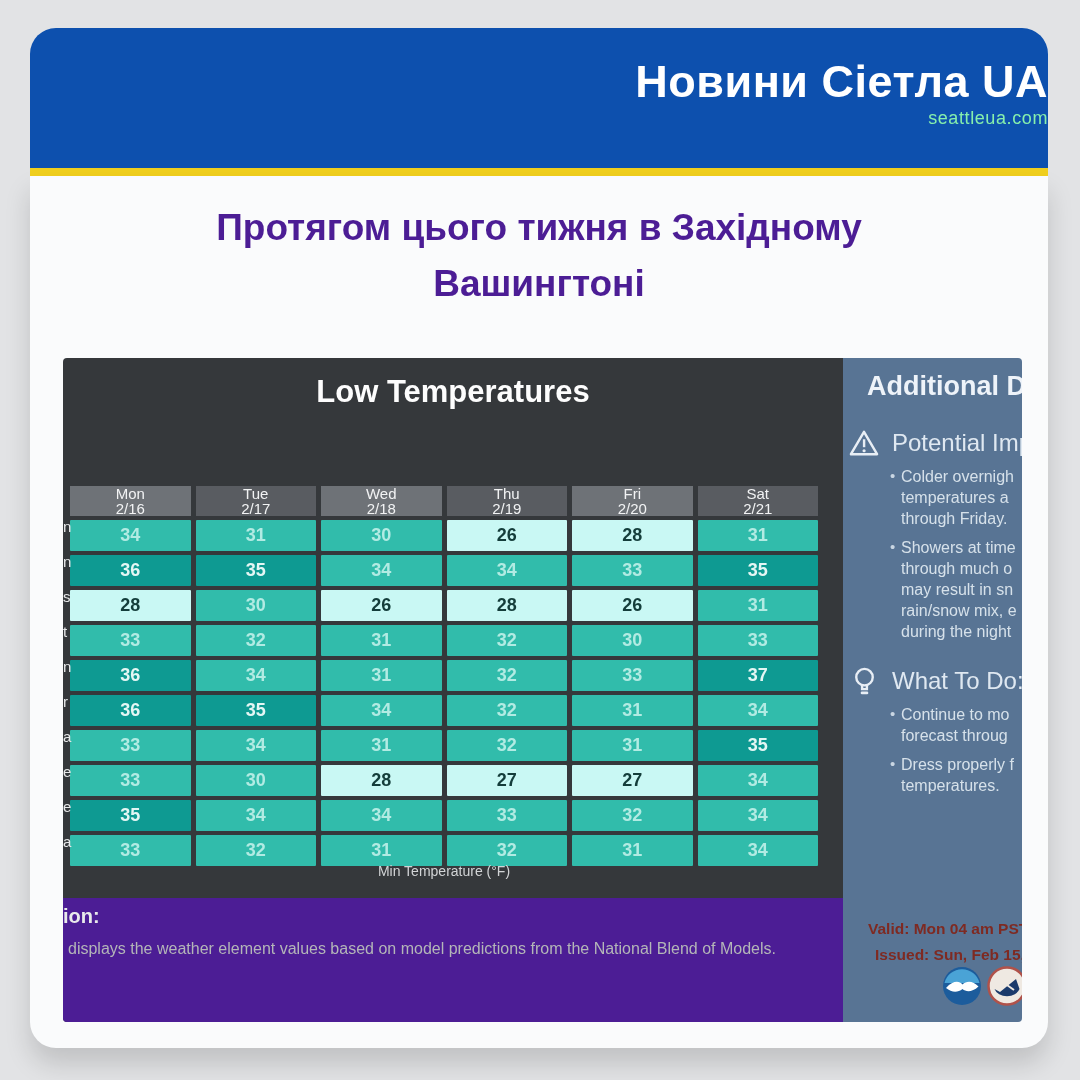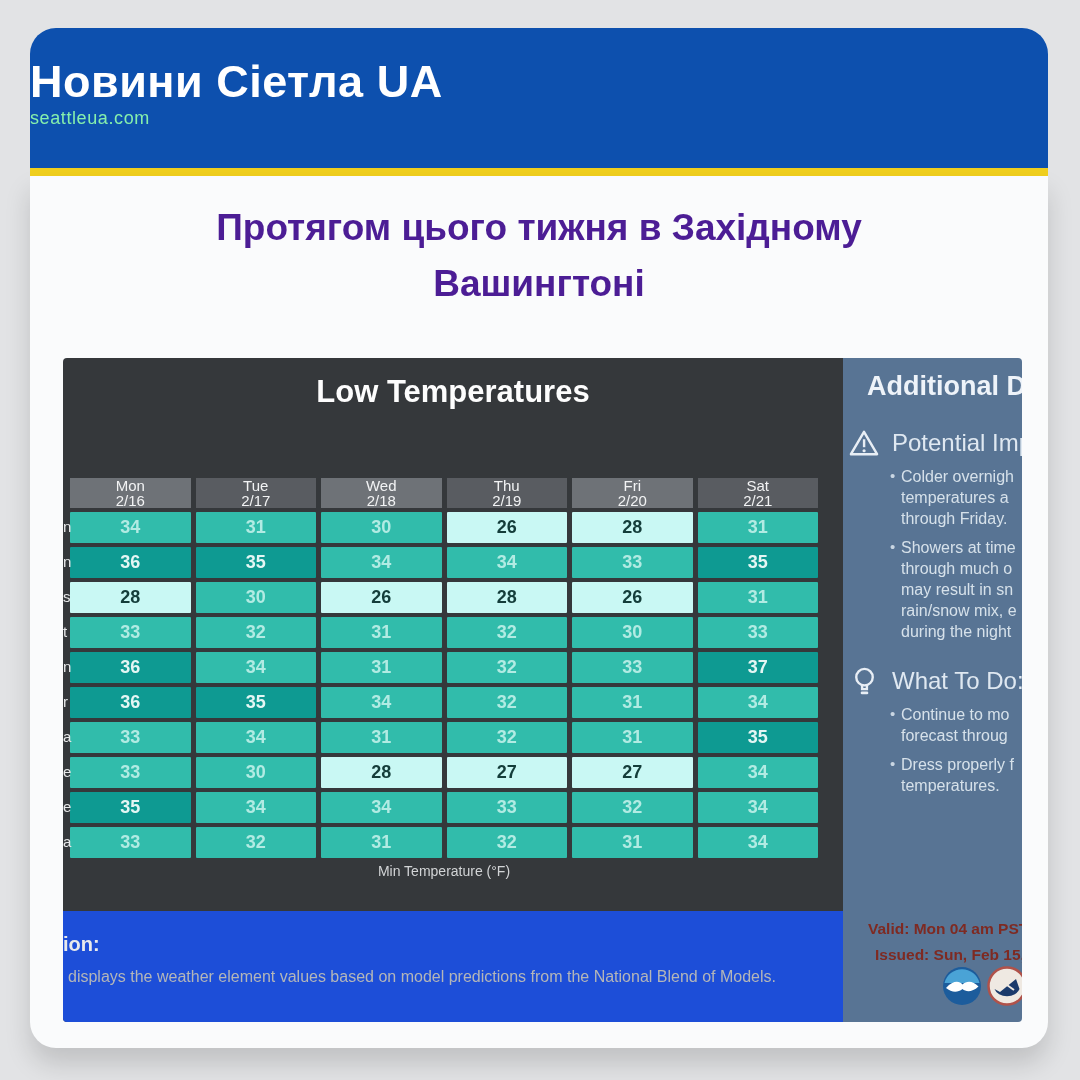--- a/index.html
+++ b/index.html
@@ -3,21 +3,21 @@
 <meta charset="utf-8">
 <style>
   html,body{margin:0;padding:0}
   body{
     width:1080px;height:1080px;overflow:hidden;position:relative;
     background:#e2e3e5;font-family:"Liberation Sans",sans-serif;
   }
   
   .post-header{
     position:absolute;left:30px;top:28px;width:1018px;height:140px;
-    background:#0d50ae;border-radius:26px 26px 0 0;text-align:left;color:#fff;
+    background:#0d50ae;border-radius:26px 26px 0 0;text-align:right;color:#fff;
   }
   .brand-title{margin:0;padding-top:28px;font-size:45px;font-weight:bold;letter-spacing:.5px}
   .brand-domain{margin-top:0;font-size:18px;letter-spacing:.6px;color:#86efac}
   .accent-bar{position:absolute;left:30px;top:168px;width:1018px;height:8px;background:#f0cf1e}
   
   .card{
     position:absolute;left:30px;top:176px;width:1018px;height:872px;
     background:#fafbfc;border-radius:0 0 26px 26px;
     box-shadow:0 16px 26px rgba(0,0,0,.15);
   }
@@ -27,41 +27,41 @@
   }
   
   .weather{
     position:absolute;left:33px;top:182px;width:959px;height:664px;
     border-radius:4px;overflow:hidden;display:flex;
   }
   .wx-left{width:780px;height:100%;background:#35383b;position:relative;flex:none}
   .wx-title{text-align:center;margin-top:16px;font-size:31px;font-weight:bold;color:#fdfdfd}
   .wx-sub{text-align:center;margin-top:9px;font-size:22px;color:#e3e5e7}
   .wx-grid{
-    position:absolute;left:7px;top:120px;width:748px;
+    position:absolute;left:7px;top:128px;width:748px;
     display:grid;grid-template-columns:repeat(6,1fr);gap:4px 5px;
   }
   .hcell{
     height:30px;display:flex;flex-direction:column;align-items:center;justify-content:center;
     color:#f2f3f4;font-size:15px;line-height:15px;
   }
   .hcell.alt-a{background:#6e7277}
   .hcell.alt-b{background:#595c61}
   .cell{
     height:31px;display:flex;align-items:center;justify-content:center;
     font-size:18px;font-weight:bold;border-radius:1px;
   }
   .cell.mid{background:#31bcab;color:#b2ebe3}
   .cell.dark{background:#0e9a92;color:#e4f6f4}
   .cell.light{background:#c9f8f4;color:#143d3a}
   .row-letter{position:absolute;left:0;color:#e8e9ea;font-size:15px;line-height:20px}
   .wx-caption{position:absolute;left:7px;top:505px;width:748px;text-align:center;font-size:14px;color:#d2d4d6}
   .wx-desc{
-    position:absolute;left:0;right:0;bottom:0;height:111px;background:#1d4ed8;
-    padding-top:22px;box-sizing:border-box;overflow:hidden;
+    position:absolute;left:0;right:0;bottom:0;height:124px;background:#4c1d95;
+    padding-top:7px;box-sizing:border-box;overflow:hidden;
   }
   .desc-label{font-size:20px;font-weight:bold;color:#e9eaeb;white-space:nowrap}
   .desc-text{margin-top:12px;margin-left:5px;font-size:16px;color:#b4b6b8;white-space:nowrap;overflow:hidden}
   
   .wx-side{flex:1;background:#587494;position:relative;overflow:hidden;color:#dde7f0}
   .side-title{margin:13px 0 0 24px;font-size:27px;font-weight:bold;color:#eef3f9;white-space:nowrap}
   .side-h{display:flex;align-items:center;margin-left:6px;white-space:nowrap}
   .side-h.sec1{margin-top:26px}
   .side-h.sec2{margin-top:24px}
   .side-h .h-icon{width:30px;height:30px;flex:none;display:flex;align-items:center;justify-content:center}

